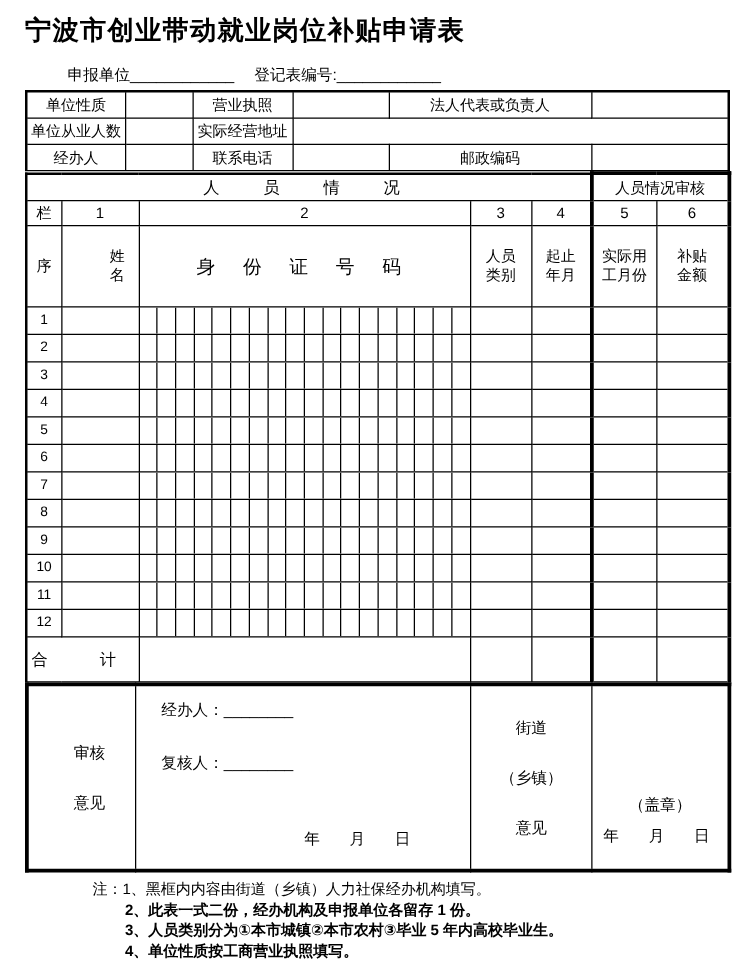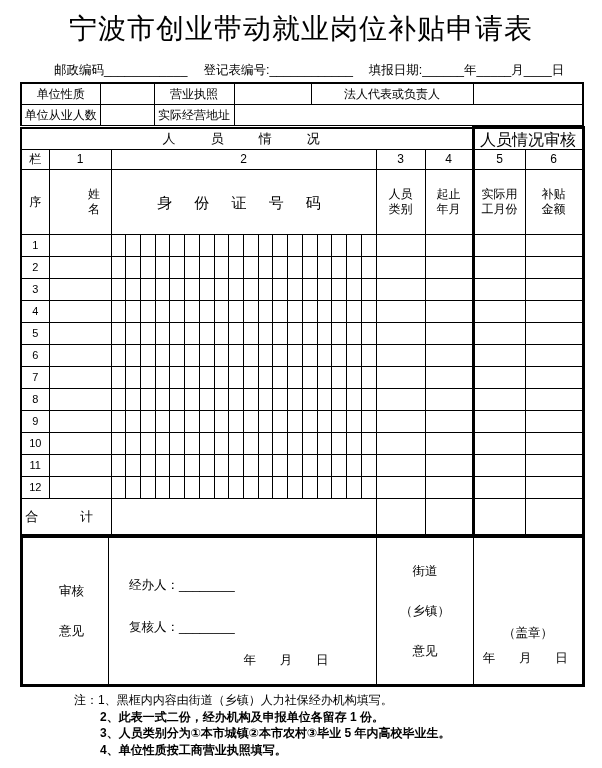--- a/index.html
+++ b/index.html
@@ -5,22 +5,22 @@
   html,body{margin:0;padding:0;background:#fff;}
   body{
     width:602px;height:768px;overflow:hidden;color:#000;
     font-family:"Liberation Sans","DejaVu Sans",sans-serif;
     -webkit-font-smoothing:antialiased;
   }
   .page{padding:8px 20px 0 20px;box-sizing:border-box;width:602px;}
 
   
   .form-title{
-    margin:2px 0 14px 0;text-align:center;
-    font-size:28px;font-weight:normal;letter-spacing:1px;
+    margin:2px 0 14px 0;text-align:left;
+    font-size:21px;font-weight:bold;letter-spacing:1px;
   }
 
   
   .info-line{
     display:flex;align-items:flex-end;
     font-size:12.5px;line-height:16px;
     padding-left:34px;margin-bottom:4px;white-space:nowrap;
   }
   .info-line .grp{margin-right:16px;}
   .info-line .grp:last-child{margin-right:0;}
@@ -35,21 +35,21 @@
   .info-table td{height:20px;}
 
   
   .tl{border-left:3px solid #000;}
   .tr3{border-right:3px solid #000;}
   .tt{border-top:3px solid #000;}
 
   
   .sec-row td{height:20px;}
   .sec-title{letter-spacing:0.85em;font-size:13px;}
-  .audit-title{font-size:16px;font-family:Liberation Serif, serif;}
+  .audit-title{font-size:12px;font-family:Liberation Serif, serif;}
   .nums-row td{height:19px;font-size:12px;}
   .corner{font-size:11px;}
   .titles-row td{height:64px;white-space:pre-line;}
   .id-header{font-size:15px;letter-spacing:0.6em;}
   .name-header{letter-spacing:0.35em;padding-left:32px;}
   .data-row td{height:21px;}
   .data-row .seq{font-size:11px;}
   .id-cell{padding:0;}
   .id-grid{display:flex;height:21px;width:100%;}
   .id-box{flex:1 1 0;border-right:1px solid #000;}
@@ -57,21 +57,21 @@
   .total-row td{height:35px;}
   .total-label{letter-spacing:1.1em;font-size:13px;}
 
   
   .audit-table{border:3px solid #000;margin-top:-1px;}
   .audit-table td{height:146px;font-size:12.5px;}
   .audit-label-cell .ln{display:block;margin-left:12px;}
   .audit-label-cell .ln + .ln{margin-top:25px;}
   .sign-cell{text-align:left;position:relative;vertical-align:top;}
   .sign-cell .sline{margin:0 0 0 20px;}
-  .sign-cell .sline1{margin-top:40px;}
+  .sign-cell .sline1{margin-top:12px;}
   .sign-cell .sline2{margin-top:27px;}
   .sign-cell .date-line{position:absolute;right:42px;bottom:16px;letter-spacing:0.45em;}
   .street-cell .ln{display:block;}
   .street-cell .ln + .ln{margin-top:25px;}
   .stamp-cell{vertical-align:bottom;}
   .stamp-cell .inner{padding-bottom:18px;}
   .stamp-cell .ln{display:block;}
   .stamp-cell .stamp-date{margin-top:10px;letter-spacing:0.45em;}
 
   
@@ -80,23 +80,22 @@
   .note-line.indent{padding-left:26px;font-weight:bold;}
 </style>
 </head>
 <body>
 
 <div class="page">
 
   <h1 class="form-title">宁波市创业带动就业岗位补贴申请表</h1>
 
   <div class="info-line">
-    <span class="grp"><span>邮政编码</span><span class="blank">____________</span></span>
+    <span class="grp"><span>申报单位</span><span class="blank">____________</span></span>
     <span class="grp"><span>登记表编号:</span><span class="blank">____________</span></span>
-    <span class="grp"><span>填报日期:</span><span class="blank">______</span><span>年</span><span class="blank">_____</span><span>月</span><span class="blank">____</span><span>日</span></span>
   </div>
 
   <table class="info-table">
     <colgroup>
       <col style="width:79px">
         <col style="width:54px">
         <col style="width:80px">
       <col style="width:77px">
         <col style="width:162px">
         <col style="width:110px">
@@ -108,20 +107,28 @@
       <td>营业执照</td>
       <td></td>
       <td>法人代表或负责人</td>
       <td></td>
     </tr>
     <tr>
       <td>单位从业人数</td>
       <td></td>
       <td>实际经营地址</td>
       <td colspan="3"></td>
+    </tr>
+    <tr>
+      <td>经办人</td>
+      <td></td>
+      <td>联系电话</td>
+      <td></td>
+      <td>邮政编码</td>
+      <td></td>
     </tr>
   </tbody>
     </table>
 
   <table class="person-table">
     <colgroup>
       <col style="width:28px">
         <col style="width:62px">
         <col style="width:265px">
       <col style="width:49px">

